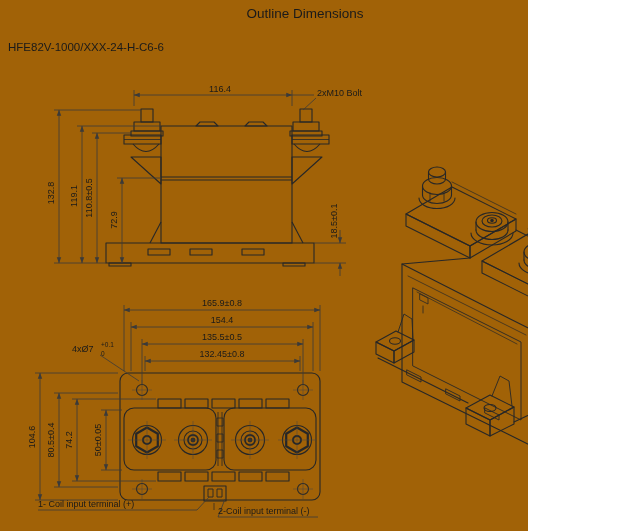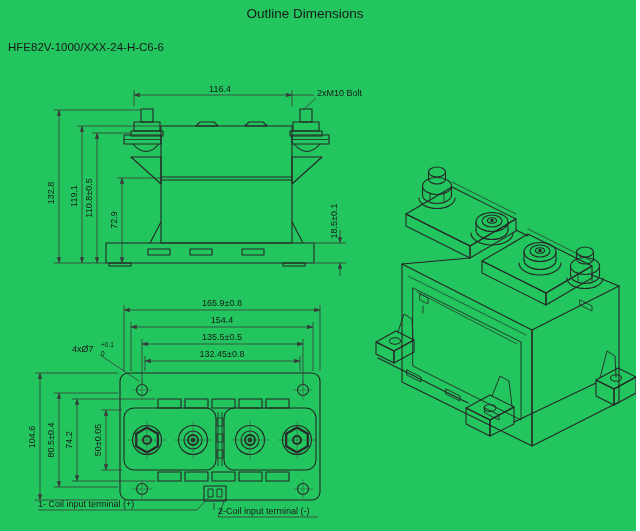--- a/index.html
+++ b/index.html
@@ -1,16 +1,16 @@
 <!DOCTYPE html>
 <html><head>
 <meta charset="utf-8">
 <style>
   html,body{margin:0;padding:0;background:#ffffff;}
-  .page{position:relative;width:636px;height:531px;background:#22c55e;overflow:hidden;
+  .page{position:relative;width:528px;height:531px;background:#a16207;overflow:hidden;
         font-family:"Liberation Sans", sans-serif;color:#111;}
   svg text{font-family:"Liberation Sans", sans-serif;fill:#1a1a1a;}
   .title-text{font-size:13.5px;}
   .part-text{font-size:11.5px;}
   .dim-text{font-size:9px;}
   .dim-small{font-size:6.5px;}
   .label-text{font-size:9px;}
 </style>
 </head>
 <body>

